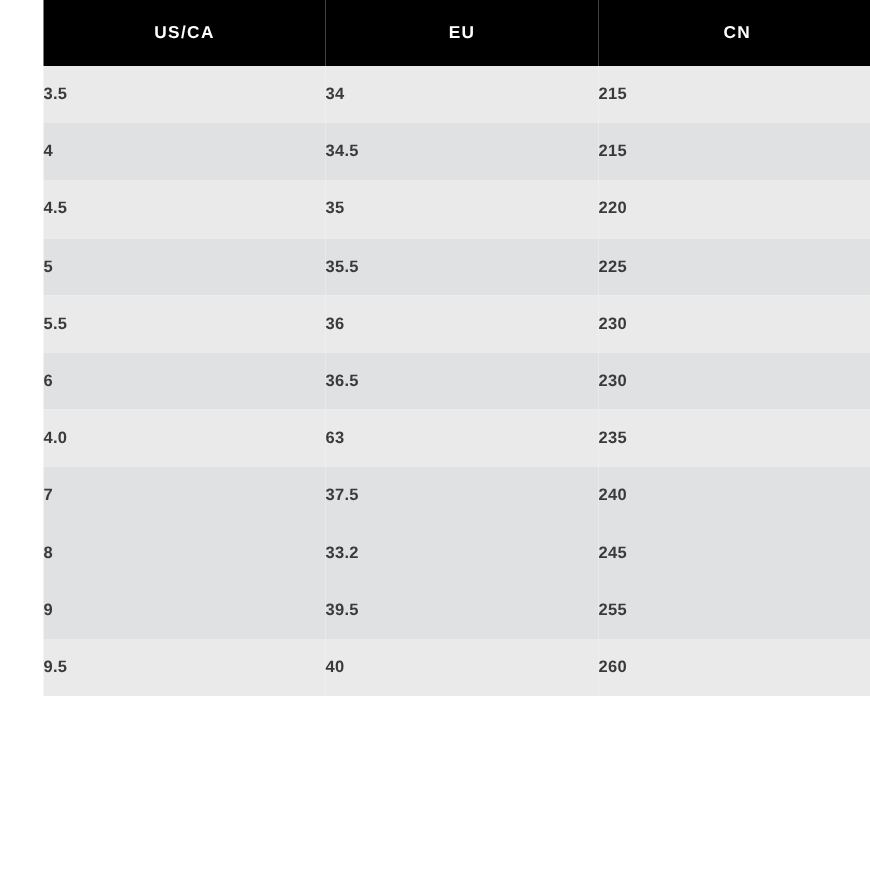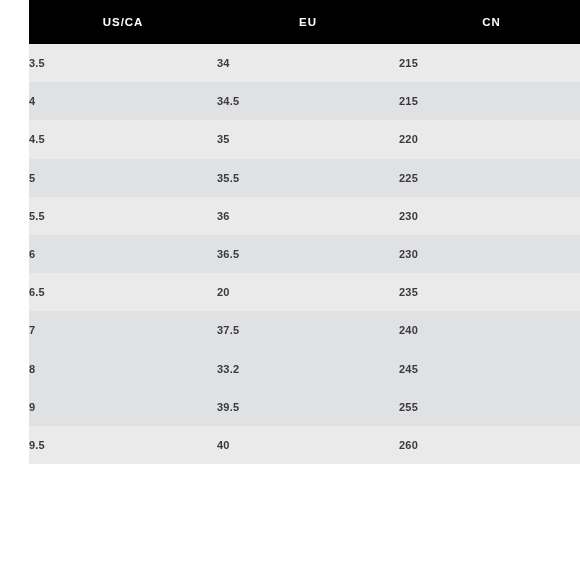--- a/index.html
+++ b/index.html
@@ -117,22 +117,22 @@
         <td>5.5</td>
         <td>36</td>
         <td>230</td>
       </tr>
       <tr class="row-dark">
         <td>6</td>
         <td>36.5</td>
         <td>230</td>
       </tr>
       <tr class="row-light">
-        <td>6.5</td>
-        <td>20</td>
+        <td>4.0</td>
+        <td>63</td>
         <td>235</td>
       </tr>
       <tr class="row-dark">
         <td>7</td>
         <td>37.5</td>
         <td>240</td>
       </tr>
       <tr class="row-dark">
         <td>8</td>
         <td>33.2</td>

